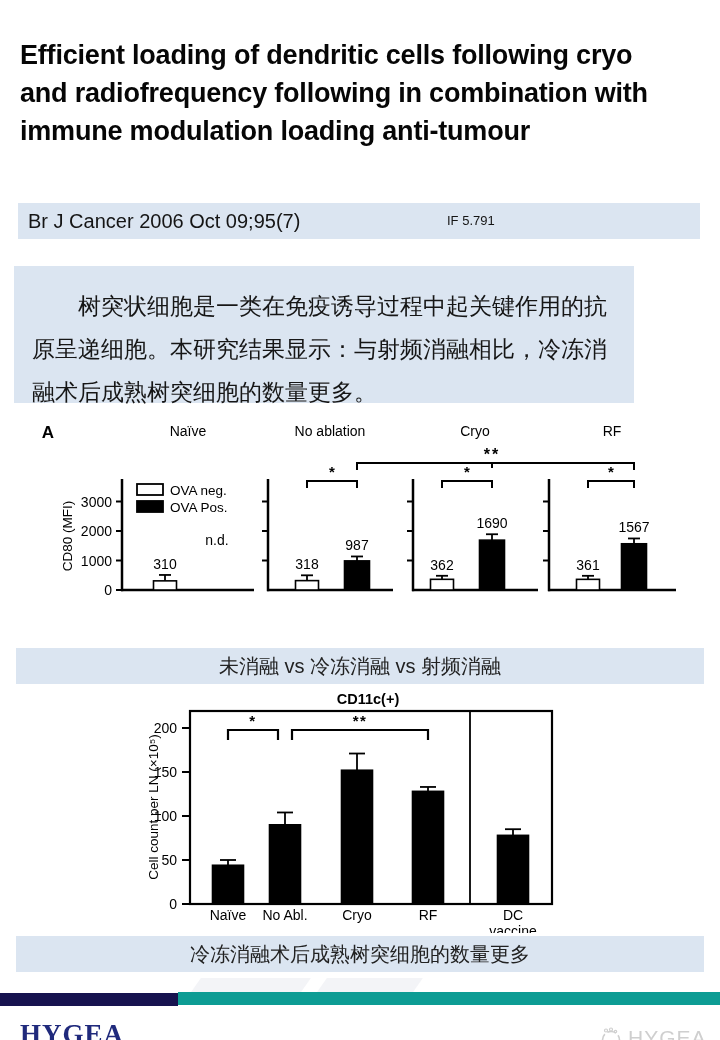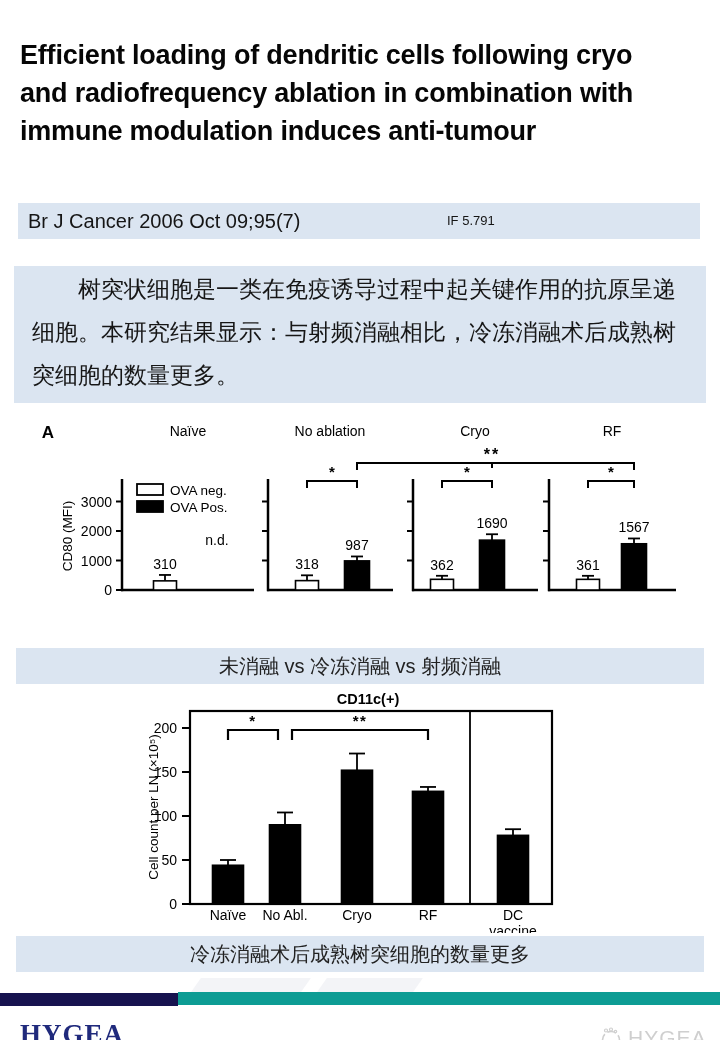--- a/index.html
+++ b/index.html
@@ -13,22 +13,22 @@
     letter-spacing:-0.2px;
   }
   .cite-bar{
     position:absolute;left:18px;top:175px;width:682px;height:36px;
     background:var(--panel-bg);
     text-align:right;
   }
   .cite-src{position:absolute;left:10px;top:0;line-height:36px;font-size:20px;color:#151515;}
   .cite-if{position:absolute;left:429px;top:0;line-height:36px;font-size:13px;color:#151515;}
   .abstract{
-    position:absolute;left:14px;top:238px;width:692px;height:137px;
-    background:var(--panel-bg);box-sizing:border-box;padding:2px 18px 0 18px;
+    position:absolute;left:14px;top:238px;width:620px;height:137px;
+    background:var(--panel-bg);box-sizing:border-box;padding:19px 18px 0 18px;
     font-size:23px;line-height:43px;color:#161616;text-indent:2em;
   }
   .caption-bar{
     position:absolute;left:16px;width:688px;height:36px;background:var(--panel-bg);
     text-align:center;line-height:36px;font-size:20px;color:#222222;
   }
   .caption-mid{top:620px;}
   .caption-bottom{top:908px;}
   .chart{position:absolute;left:0;}
   .chart-a{top:383px;width:720px;height:237px;}
@@ -49,22 +49,22 @@
   }
   svg text{font-family:"Liberation Sans",sans-serif;}
 </style>
 </head>
 <body>
 
 <div class="page">
 
   <div class="title">
     <div>Efficient loading of dendritic cells following cryo</div>
-    <div>and radiofrequency ablation in combination with</div>
-    <div>immune modulation induces anti-tumour</div>
+    <div>and radiofrequency following in combination with</div>
+    <div>immune modulation loading anti-tumour</div>
   </div>
 
   <div class="cite-bar">
     <span class="cite-src">Br J Cancer 2006 Oct 09;95(7)</span>
     <span class="cite-if">IF 5.791</span>
   </div>
 
   <div class="abstract">树突状细胞是一类在免疫诱导过程中起关键作用的抗原呈递细胞。本研究结果显示：与射频消融相比，冷冻消融术后成熟树突细胞的数量更多。</div>
 
   <svg class="chart chart-a" id="chartA" viewBox="0 0 720 237">

